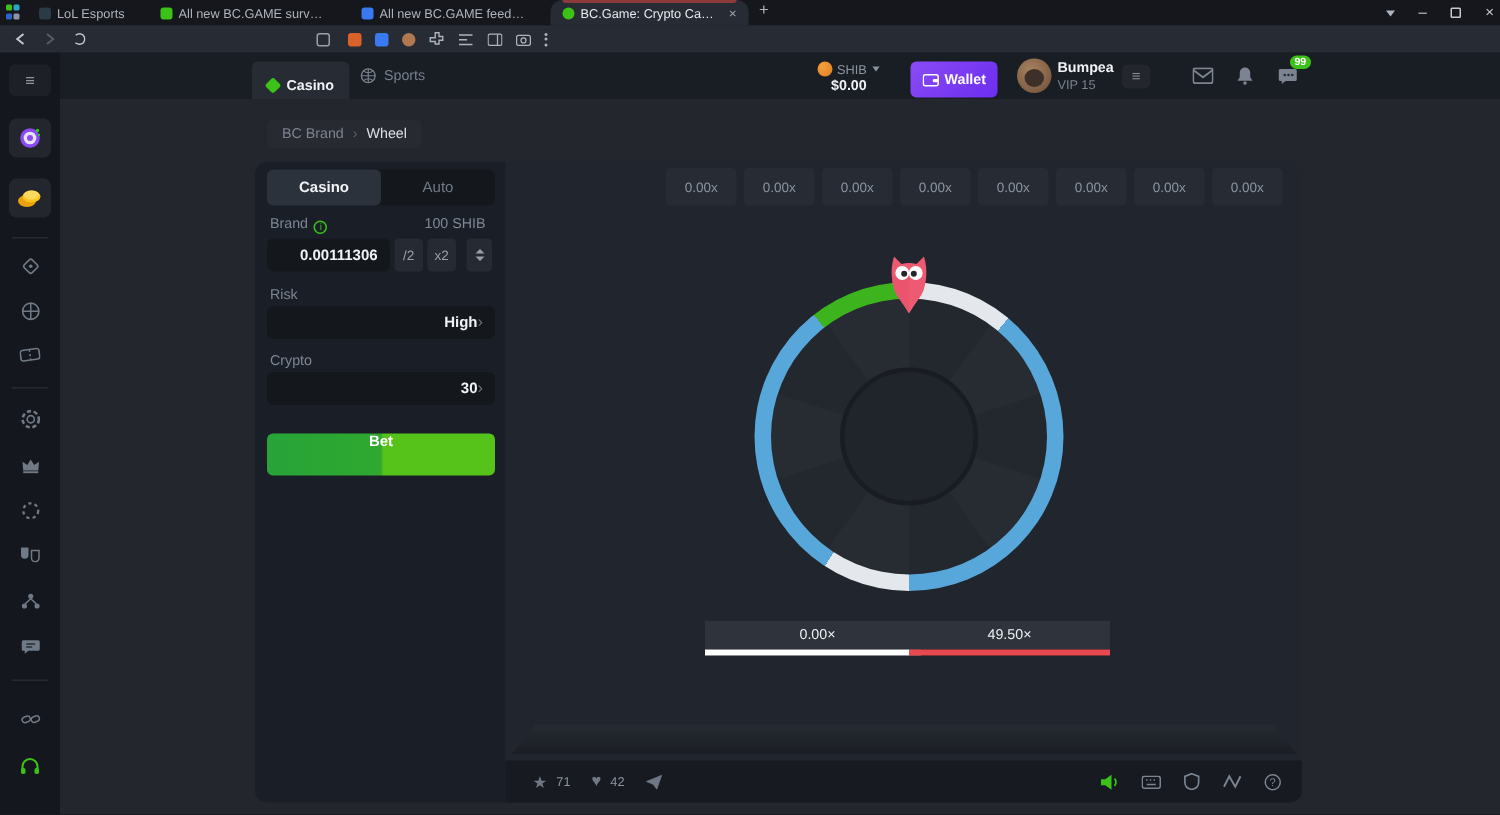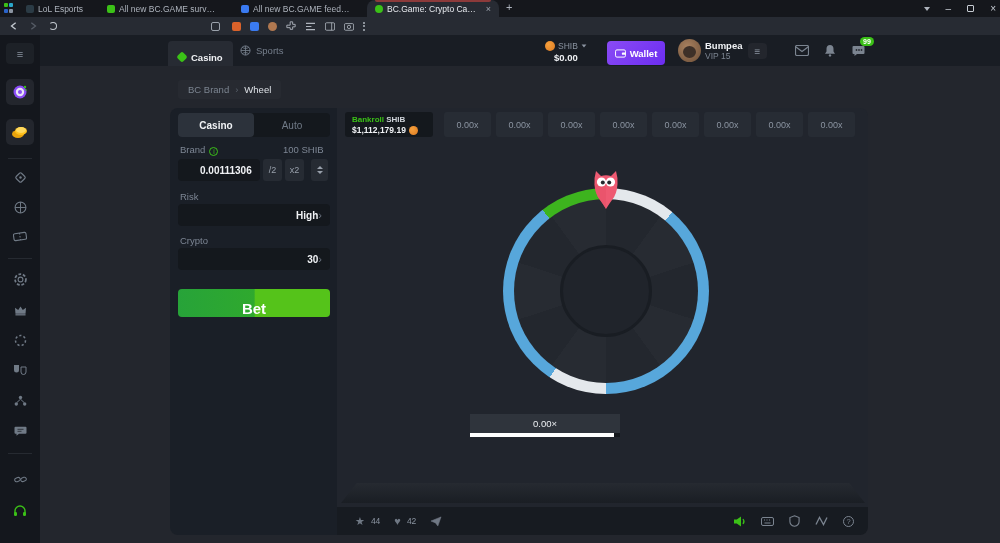--- a/index.html
+++ b/index.html
@@ -70,21 +70,21 @@
   .info { display:inline-flex; width:9px; height:9px; border:1px solid #3bc117; color:#3bc117; border-radius:50%; font-size:6.5px; align-items:center; justify-content:center; margin-left:4px; vertical-align:-1px; }
   #amtinput { position:absolute; left:178px; top:159px; width:82px; height:22px; background:#14181d; border:none; border-radius:4px; color:#f0f2f5; font-size:10px; font-weight:bold; padding-left:22px; font-family:"Liberation Sans",sans-serif; }
   #amtcoin { position:absolute; left:184px; top:164px; width:12px; height:12px; border-radius:50%; background:radial-gradient(circle at 35% 35%, #ffd23e, #e9a30c); }
   .minibtn { position:absolute; top:159px; height:22px; background:#262b33; border-radius:3px; color:#98a0ab; font-size:9px; display:flex; align-items:center; justify-content:center; }
   #stepper { position:absolute; left:311px; top:159px; width:17px; height:22px; background:#262b33; border-radius:3px; display:flex; flex-direction:column; align-items:center; justify-content:center; gap:2px; }
   .tri-up { width:0; height:0; border-left:3px solid transparent; border-right:3px solid transparent; border-bottom:3.5px solid #98a0ab; }
   .tri-dn { width:0; height:0; border-left:3px solid transparent; border-right:3px solid transparent; border-top:3.5px solid #98a0ab; }
   .select { position:absolute; left:178px; width:152px; height:22px; background:#14181d; border-radius:4px; display:flex; align-items:center; justify-content:flex-end; padding:0 8px; }
   .select .val { color:#f0f2f5; font-size:10px; font-weight:bold; }
   .select .chev { color:#6b7480; font-size:11px; }
-  #betbtn { position:absolute; left:178px; top:289px; width:152px; height:28px; border-radius:4px; background:linear-gradient(90deg,#27a339 0%,#2fa92e 50%,#55c31a 51%,#55c31a 100%); color:#fff; font-size:15px; font-weight:bold; display:flex; align-items:flex-end; justify-content:center; }
+  #betbtn { position:absolute; left:178px; top:289px; width:152px; height:28px; border-radius:4px; background:linear-gradient(90deg,#27a339 0%,#2fa92e 50%,#55c31a 51%,#55c31a 100%); color:#fff; font-size:10px; font-weight:bold; display:flex; align-items:flex-start; justify-content:center; }
 
   #bankroll { position:absolute; left:345px; top:112px; width:88px; height:25px; background:#14181d; border-radius:3px; padding:3px 0 0 7px; }
   #bankroll .l1 { font-size:8px; }
   #bankroll .l1 .g { color:#3bc117; font-weight:bold; }
   #bankroll .l1 .w { color:#cfd4da; font-weight:bold; }
   #bankroll .l2 { font-size:8.5px; color:#f0f2f5; font-weight:bold; display:flex; align-items:center; gap:3px; margin-top:1px; }
   .mult { position:absolute; top:112px; width:47px; height:25px; background:#272c34; border-radius:3px; color:#8b94a1; font-size:9px; display:flex; align-items:center; justify-content:center;text-align:center; }
 
   
   #wheel { position:absolute; left:503px; top:188px; width:206px; height:206px; }
@@ -399,27 +399,20 @@
     <span class="val">30</span>
     <span class="chev">›</span>
   </div>
 
   <div id="betbtn">
       <span>Bet</span>
     </div>
 
   <div id="stage"></div>
 
-  <div id="bankroll">
-    <div class="l1"><span class="g">Bankroll</span> <span class="w">SHIB</span></div>
-    <div class="l2">
-        <span>$1,112,179.19</span>
-        <span class="coin" style="width:9px;height:9px"></span>
-      </div>
-  </div>
 
   <div class="mult" style="left:444px">0.00x</div>
   <div class="mult" style="left:496px">0.00x</div>
   <div class="mult" style="left:548px">0.00x</div>
   <div class="mult" style="left:600px">0.00x</div>
   <div class="mult" style="left:652px">0.00x</div>
   <div class="mult" style="left:704px">0.00x</div>
   <div class="mult" style="left:756px">0.00x</div>
   <div class="mult" style="left:808px">0.00x</div>
 
@@ -440,25 +433,31 @@
       <circle cx="16.2" cy="12.5" r="2" fill="#23262c"></circle>
     </svg>
   </div>
 
   <div class="result" style="left:470px;width:150px">
     <div class="lbl">0.00×</div>
     <div class="rtrack">
         <span class="rfill" style="width: 96%; background: rgb(255, 255, 255);"></span>
       </div>
   </div>
+  <div class="result" style="left:606px;width:134px">
+    <div class="lbl">49.50×</div>
+    <div class="rtrack">
+        <span class="rfill" style="width: 100%; background: rgb(232, 72, 78);"></span>
+      </div>
+  </div>
 
   <div id="gamefooter">
     <div class="left">
       <span class="fico">★</span>
-      <span class="fnum">44</span>
+      <span class="fnum">71</span>
       <span class="fico">♥</span>
       <span class="fnum">42</span>
       <span>
           <svg width="12" height="11" viewBox="0 0 13 12">
             <path d="M1 5.5L12 1 8.5 11 6 7.5zM6 7.5L12 1" fill="#6f7884" stroke="#6f7884" stroke-width="0.6"></path>
           </svg>
         </span>
     </div>
     <div class="right">
       <span>

